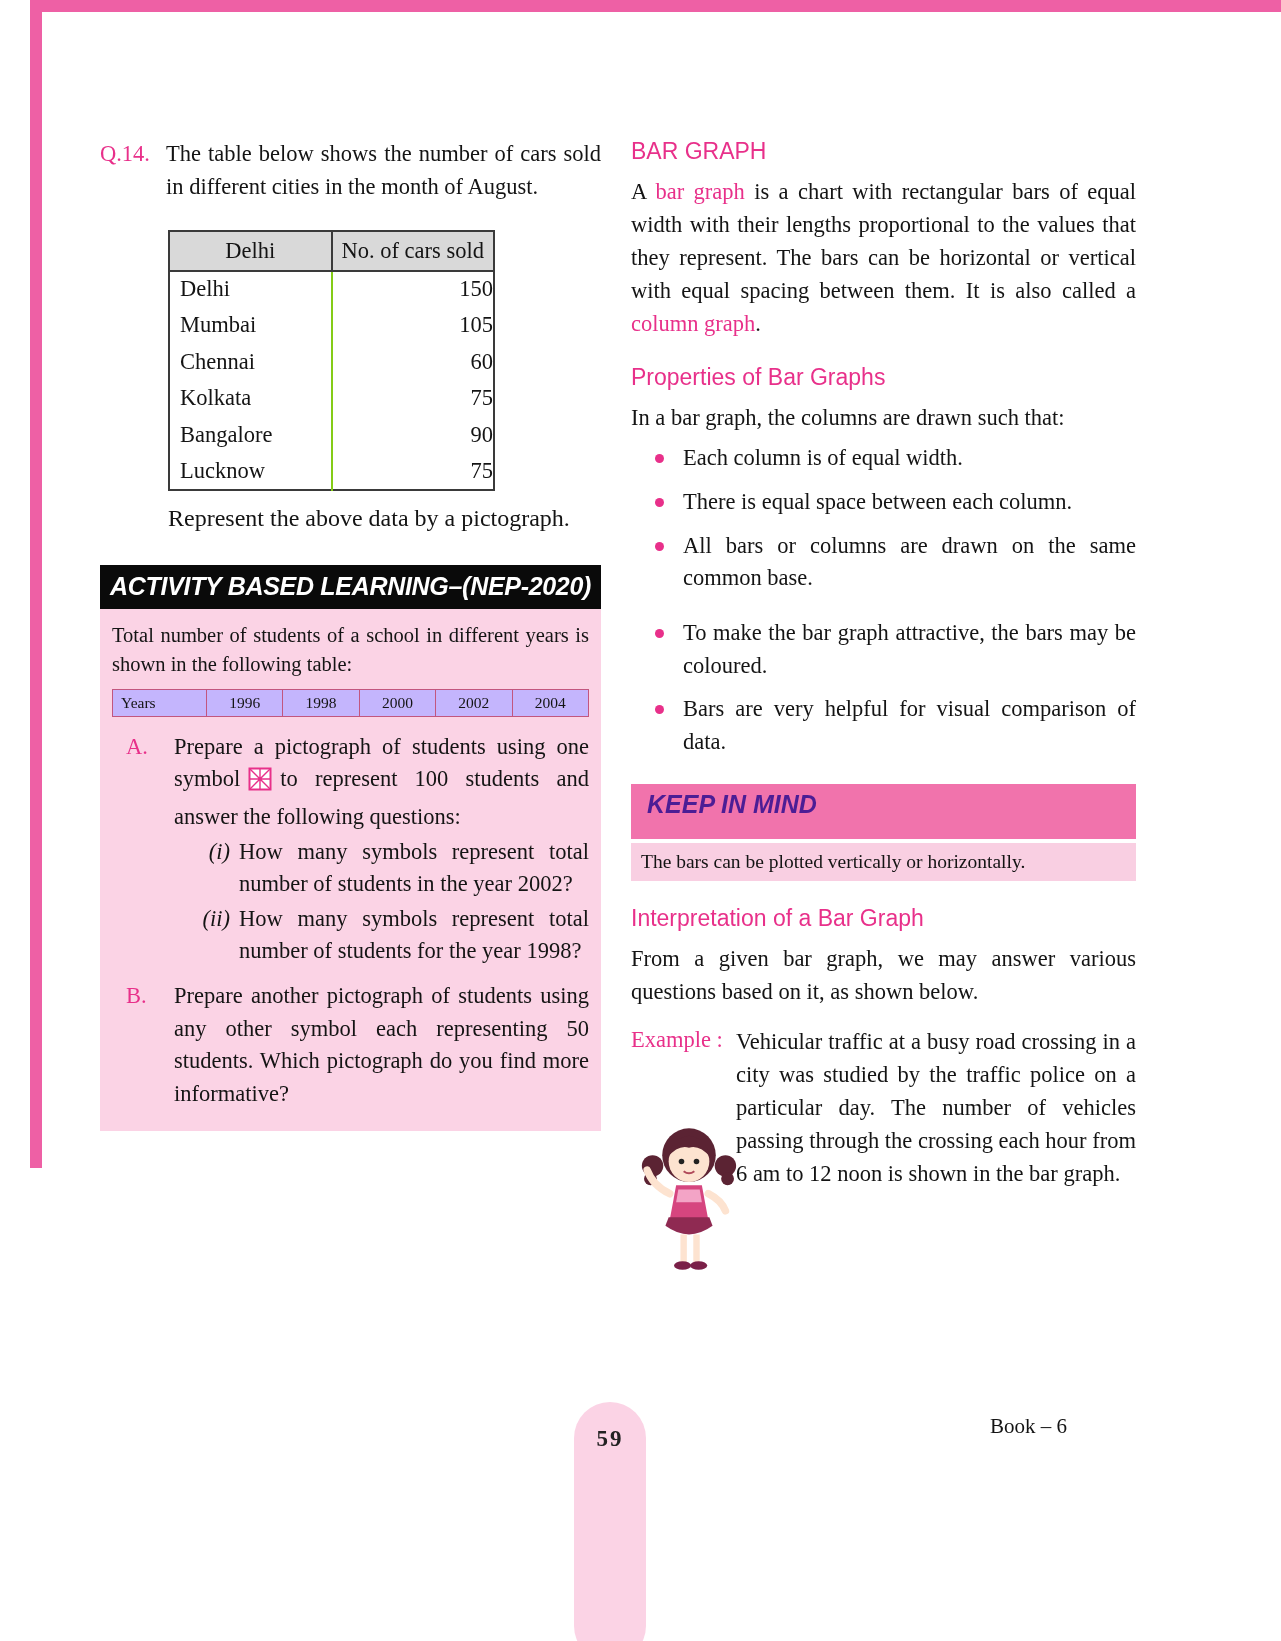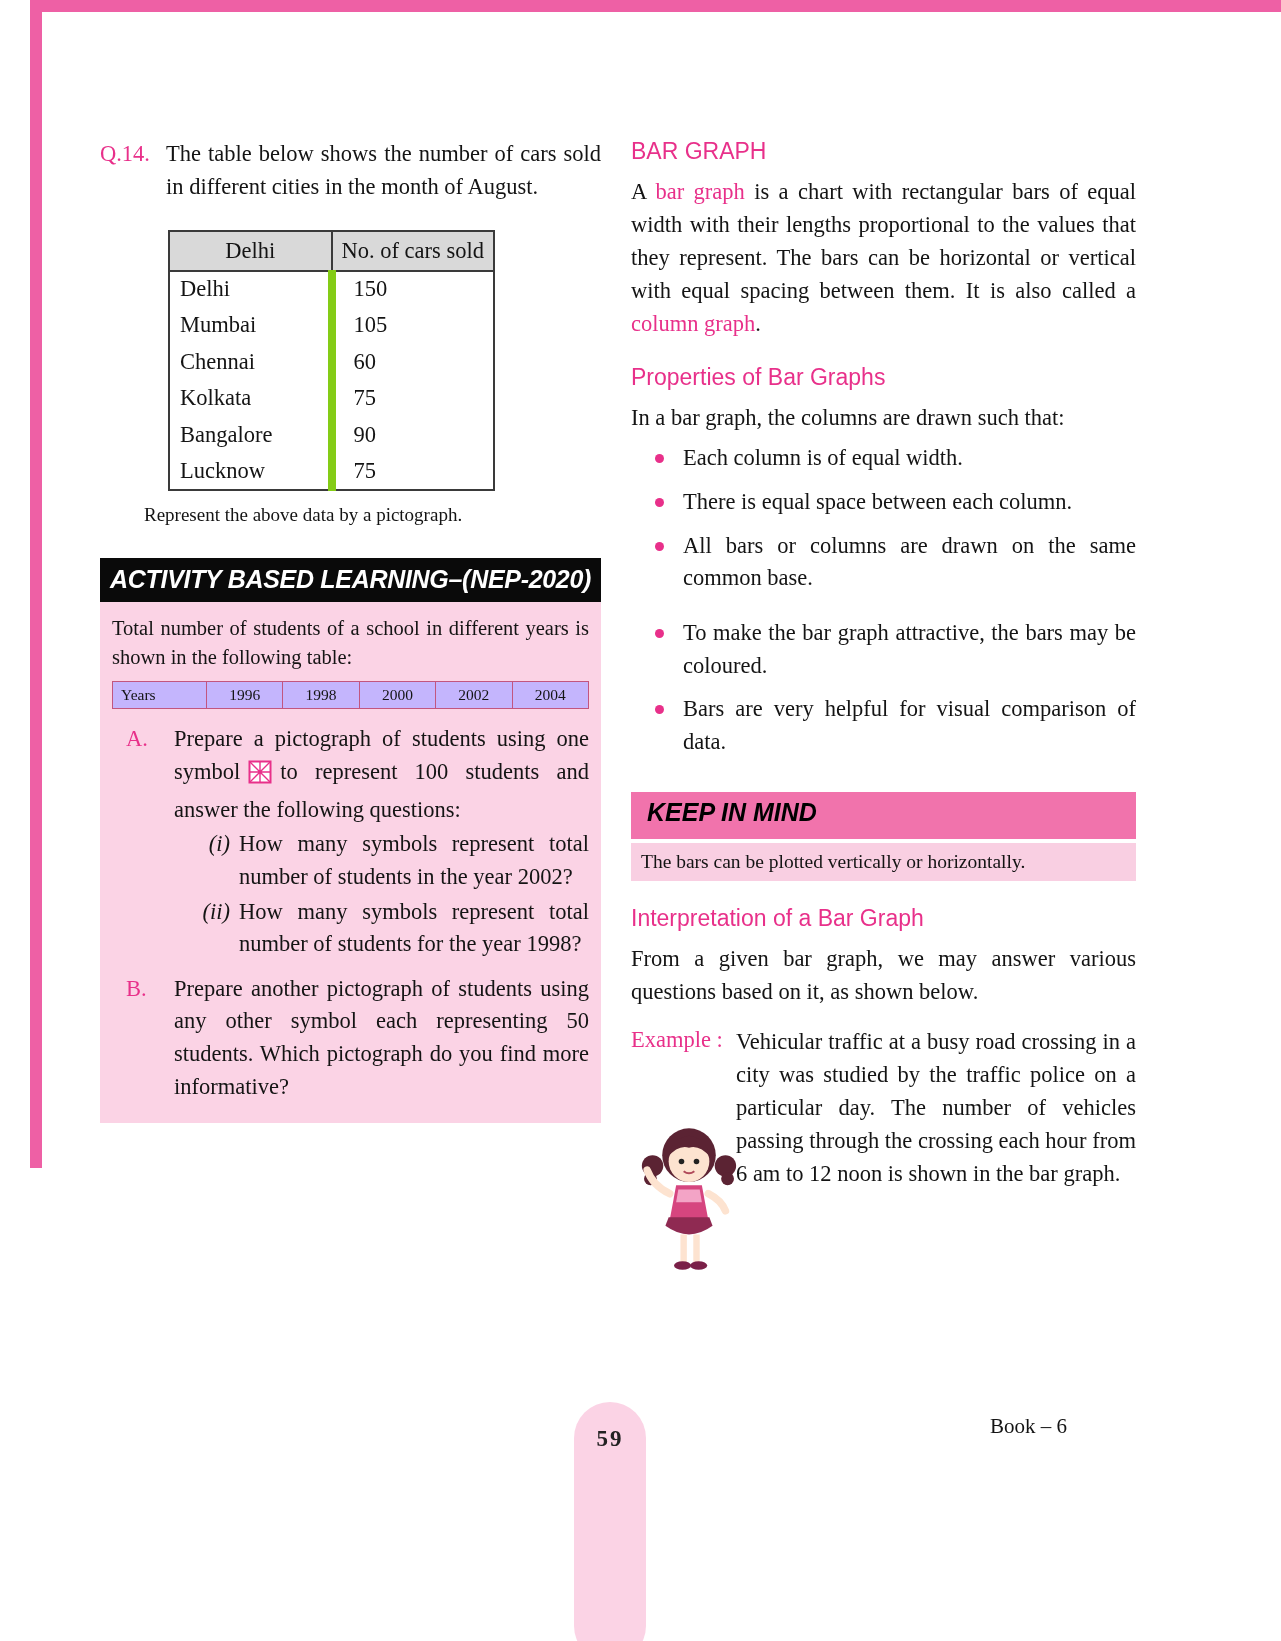--- a/index.html
+++ b/index.html
@@ -22,23 +22,23 @@
   .col-right{left:631px;width:505px;}
 
   .qrow{display:flex;}
   .qlabel{flex:none;width:66px;color:var(--accent);font-size:22.5px;line-height:1.45;}
   .qtext{flex:1;font-size:22.5px;line-height:1.45;text-align:justify;}
 
   table.cars{border-collapse:collapse;margin:27px 0 10px 68px;width:327px;font-size:22.5px;border:2px solid #3a3a3a;}
   table.cars th{border:2px solid #3a3a3a;background:#d9d9d9;font-weight:normal;text-align:center;padding:4px 6px;line-height:1.3;width:50%;}
   table.cars td{height:36.5px;}
   table.cars td.city{padding-left:10px;}
-  table.cars td.num{text-align:left;border-left:8px solid #84cc16;padding-left:18px;}
-
-  .followup{margin-left:44px;font-size:19px;line-height:1.45;text-align:justify;}
+  table.cars td.num{text-align:right;border-left:2px solid #84cc16;padding-left:18px;}
+
+  .followup{margin-left:68px;font-size:24px;line-height:1.45;text-align:justify;}
 
   .activity-header{background:#0a0a0a;color:#fff;font-family:"Liberation Sans",sans-serif;font-weight:bold;font-style:italic;font-size:25px;padding:7px 10px 8px;margin-top:30px;white-space:nowrap;letter-spacing:-0.3px;}
   .activity-box{background:var(--light-pink);padding:12px 12px 20px;}
   .activity-intro{font-size:20.5px;line-height:1.4;text-align:justify;}
 
   table.students{border-collapse:collapse;background:#fff;margin:10px 0 14px;width:100%;font-size:15.5px;}
   table.students td{border:1.2px solid #c2567f;padding:4px 8px;text-align:center;background:#c4b5fd;}
   table.students td.lbl{text-align:left;width:94px;}
 
   .abitem{display:flex;margin-top:12px;}
@@ -53,21 +53,21 @@
   .h-pink{font-family:"Liberation Sans",sans-serif;font-size:23px;color:var(--accent);margin:24px 0 10px;font-weight:400;}
   .h-pink.first{margin-top:0;}
   .para{font-size:22.5px;line-height:1.47;text-align:justify;}
   .hl{color:var(--accent);}
 
   ul.props{list-style:none;margin-top:8px;}
   ul.props li{position:relative;padding-left:52px;margin-bottom:11px;font-size:22.5px;line-height:1.45;text-align:justify;}
   ul.props li::before{content:"";position:absolute;left:24px;top:12px;width:9px;height:9px;border-radius:50%;background:var(--accent);}
   ul.props li:nth-child(4){margin-top:22px;}
 
-  .kim-bar{background:var(--kim-pink);color:#000000;font-family:"Liberation Sans",sans-serif;font-weight:bold;font-style:italic;font-size:25px;padding:6px 16px 12px;margin-top:34px;}
+  .kim-bar{background:var(--kim-pink);color:#4c1d95;font-family:"Liberation Sans",sans-serif;font-weight:bold;font-style:italic;font-size:25px;padding:6px 16px 20px;margin-top:26px;}
   .kim-note{background:var(--note-pink);font-size:19.5px;padding:8px 10px;margin-top:4px;text-align:justify;}
 
   .example{position:relative;margin-top:16px;min-height:250px;}
   .ex-label{position:absolute;left:0;top:2px;color:var(--accent);font-size:22.5px;}
   .ex-text{margin-left:105px;font-size:22.5px;line-height:1.47;text-align:justify;}
   .girl{position:absolute;left:4px;top:98px;}
 
   .page-pill{position:absolute;left:574px;top:1402px;width:72px;height:260px;background:var(--light-pink);border-radius:36px;text-align:center;padding-top:18px;}
   .page-num{font-weight:bold;font-size:23px;letter-spacing:2px;color:#222;margin-top:6px;}
   .book-label{position:absolute;left:990px;top:1414px;width:146px;text-align:left;font-size:21px;}

